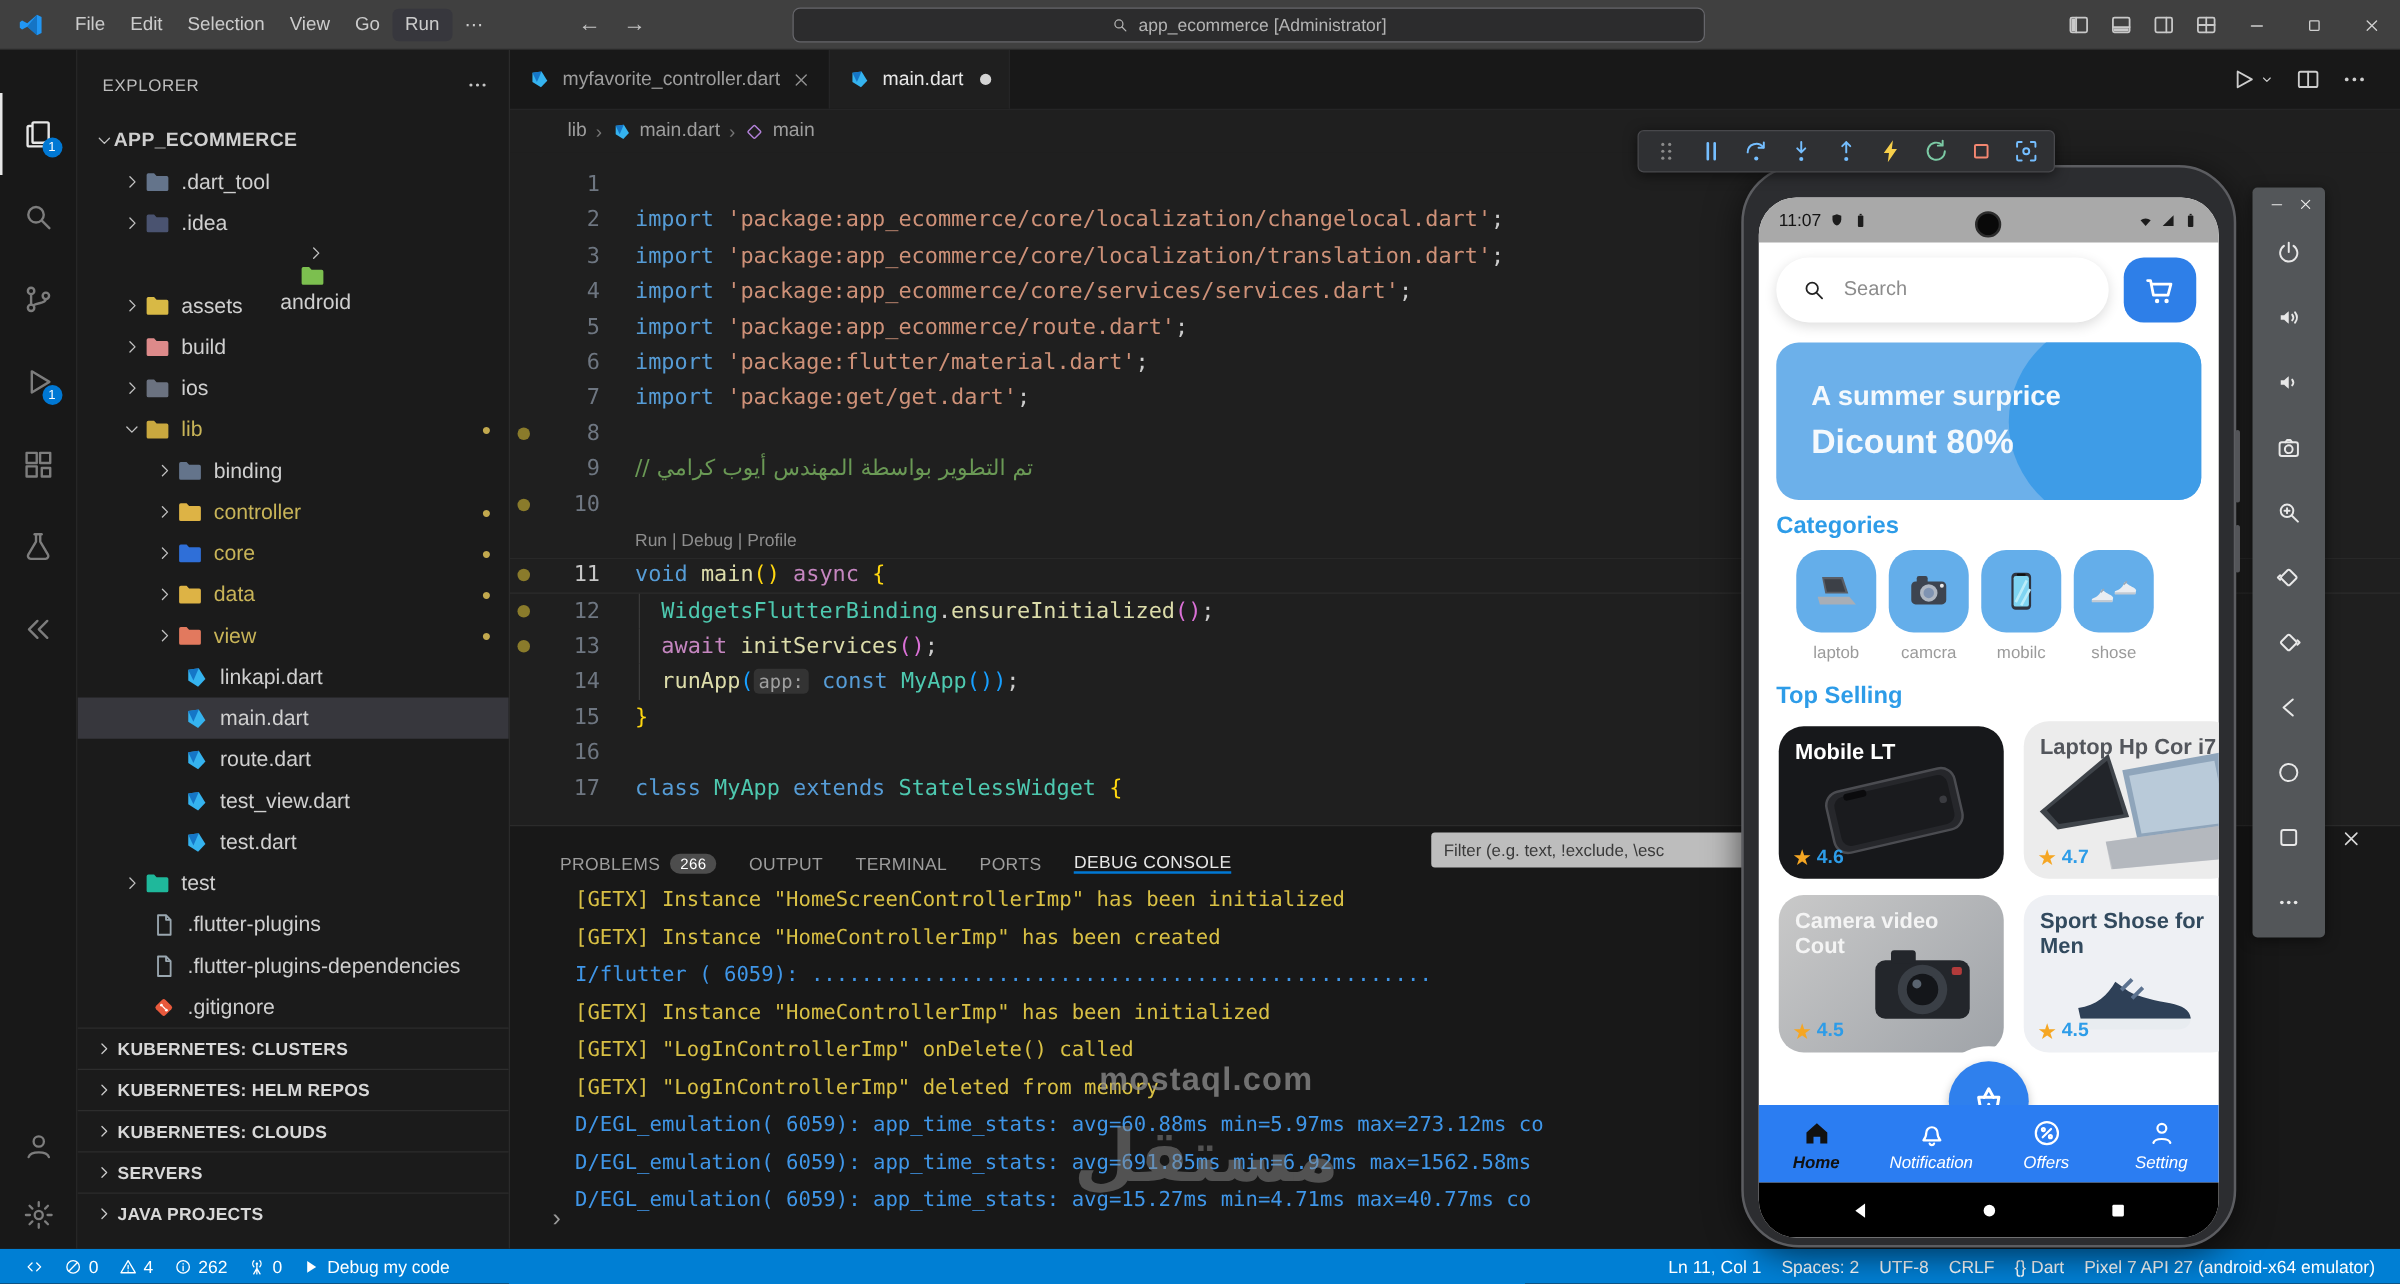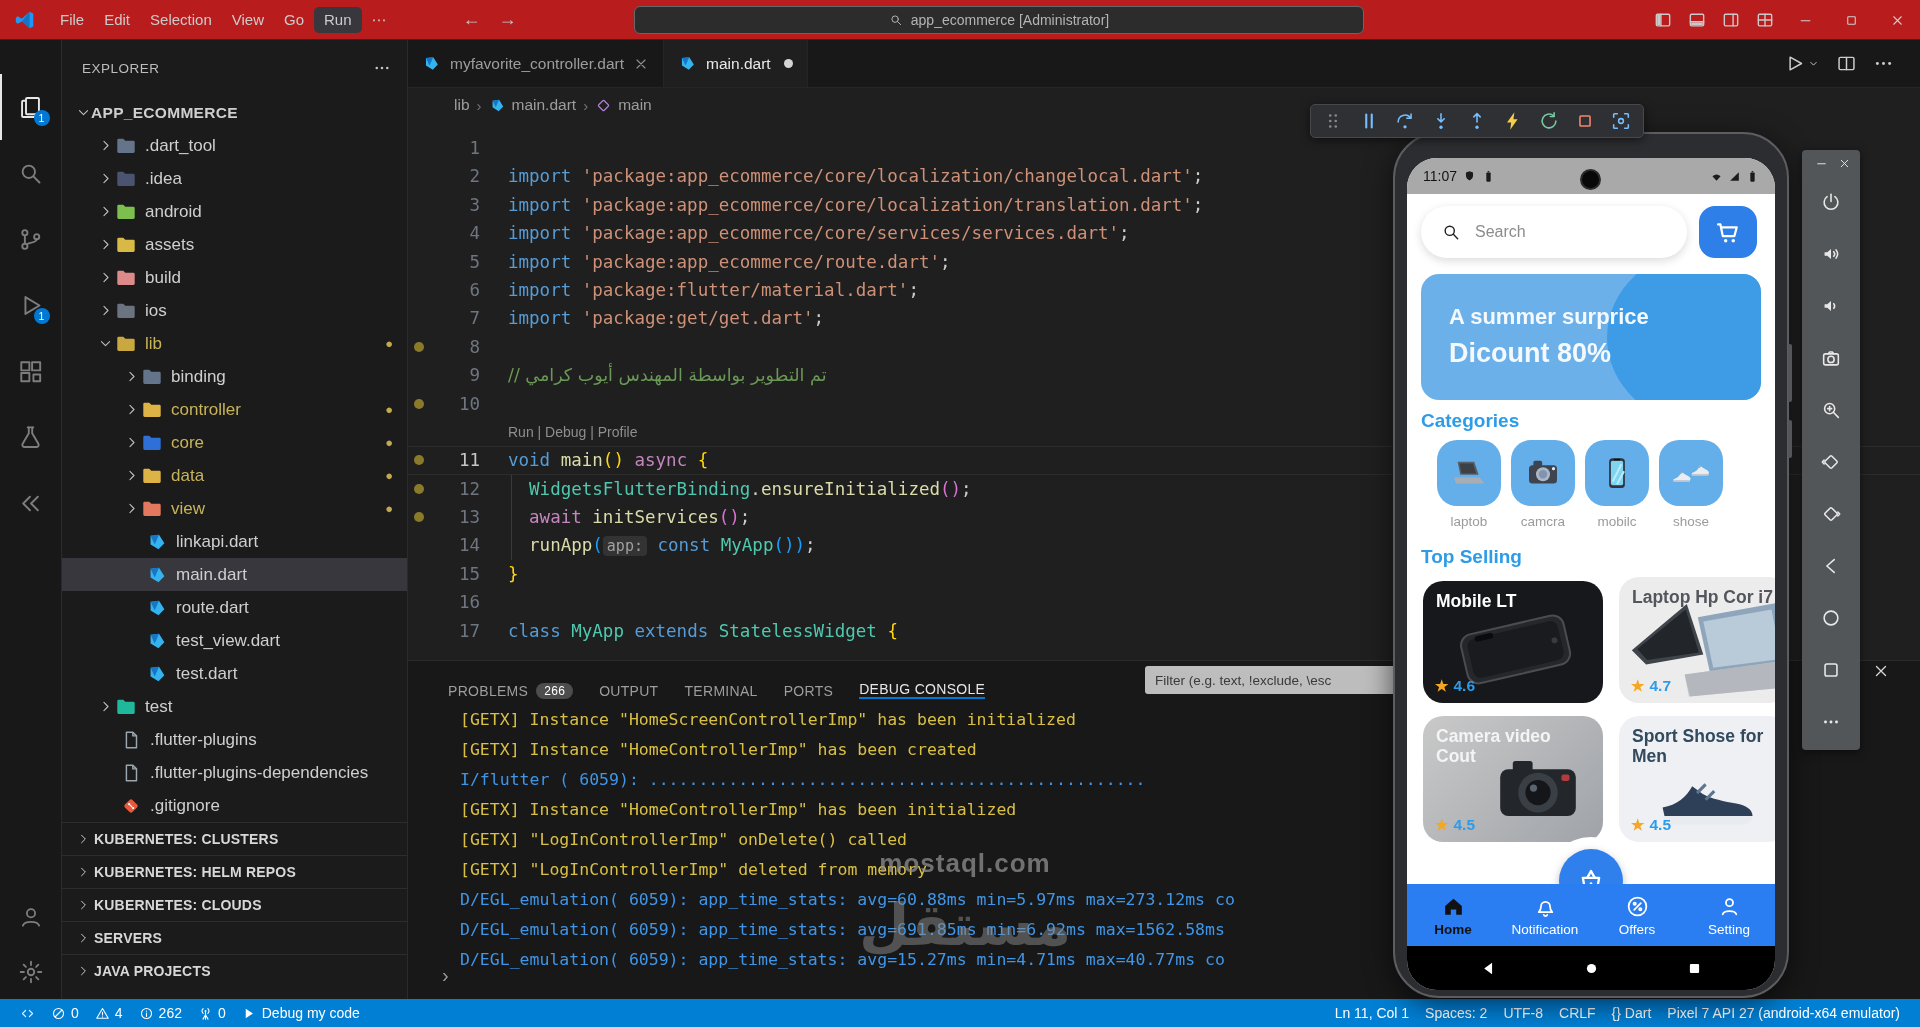--- a/index.html
+++ b/index.html
@@ -2,21 +2,21 @@
 <html><head>
 <meta charset="utf-8">
 <style>
   * { margin:0; padding:0; box-sizing:border-box; }
   html,body { width:1920px; height:1027px; overflow:hidden; background:#1f1f1f;
     font-family:"Liberation Sans", sans-serif; -webkit-font-smoothing:antialiased; }
   .icn { display:inline-flex; align-items:center; justify-content:center; flex:none; }
   .icn svg { width:100%; height:100%; }
 
   
-  #titlebar { position:relative; height:40px; background:#b91c1c; border-bottom:1px solid #2b2b2b;
+  #titlebar { position:relative; height:40px; background:#404040; border-bottom:1px solid #2b2b2b;
     display:flex; align-items:center; color:#cccccc; font-size:15px; }
   #vscode-logo { width:50px; display:flex; justify-content:center; }
   .menu-item { padding:4px 10px; border-radius:5px; cursor:default; }
   .menu-item.hl { background:#37373d; }
   #nav-arrows { display:flex; gap:18px; margin-left:66px; color:#c5c5c5; font-size:18px; }
   #title-search { position:absolute; left:634px; top:6px; width:730px; height:28px; background:#2c2c2d;
     border:1px solid #66666b; border-radius:6px; display:flex; align-items:center; justify-content:center;
     gap:8px; color:#b4b4b4; font-size:14px; }
   #title-right { position:absolute; right:0; top:0; height:40px; display:flex; align-items:center; }
   .tb-icn { width:34px; height:30px; color:#c9c9c9; display:flex; align-items:center; justify-content:center; }
@@ -171,21 +171,21 @@
   .p2 .pimg { width:176px; right:-10px; bottom:-4px; }
   .p3 .pimg { width:126px; right:2px; bottom:4px; }
   .p4 .pimg { width:134px; right:2px; bottom:2px; }
   .rating { position:absolute; left:12px; bottom:8px; z-index:2; display:flex; align-items:center; gap:5px;
     font-size:15.5px; font-weight:bold; color:#2d9ce8; }
   .rating .star { color:#f5a623; font-size:15px; }
   #notch { position:absolute; left:140px; top:679px; width:88px; height:88px; border-radius:50%; background:#ffffff; }
   #fab { position:absolute; left:152px; top:691px; width:64px; height:64px; border-radius:50%; background:#2f80ed;
     display:flex; align-items:center; justify-content:center; box-shadow:0 3px 8px rgba(0,0,0,0.25); }
   #fab .icn { width:30px; height:30px; }
-  #emu-nav { position:absolute; left:0; top:726px; width:100%; height:62px; background:#2b7df2; display:flex; }
+  #emu-nav { position:absolute; left:0; top:726px; width:100%; height:62px; background:#2b7df2; display:flex;font-style:italic; }
   .nav-item { flex:1; display:flex; flex-direction:column; align-items:center; justify-content:center; gap:3px;
     color:#ffffff; font-size:13.5px; }
   .nav-item .icn { width:25px; height:25px; }
   .nav-item.active { color:#111111; font-weight:bold; }
   #emu-androidbar { position:absolute; left:0; top:788px; width:100%; height:44px; background:#000;
     display:flex; align-items:center; justify-content:center; gap:86px; }
   #emu-androidbar .icn { width:17px; height:17px; color:#fff; }
 
   
   #emu-tools { position:absolute; left:1802px; top:150px; width:58px; height:600px; background:#535659;
@@ -407,21 +407,21 @@
           <span class="icn chev" style="width: 15px; height: 15px;">
             <svg viewBox="0 0 24 24" fill="none" stroke="currentColor" stroke-width="1.7" stroke-linecap="round" stroke-linejoin="round">
               <path d="M9.5 5.5l6.5 6.5-6.5 6.5"></path>
             </svg>
           </span>
           <span class="ficon"><svg viewBox="0 0 24 24">
               <path fill="#4a5370" d="M2.5 5.5A1.5 1.5 0 0 1 4 4h5l2.2 2.3H20a1.5 1.5 0 0 1 1.5 1.5V18A1.5 1.5 0 0 1 20 19.5H4A1.5 1.5 0 0 1 2.5 18z"></path>
             </svg></span>
           <span class="lbl">.idea</span>
         </div>
-        <div class="trow" style="padding-left: 36px;">
+        <div class="trow" style="padding-left: 36px; flex-direction: column;">
           <span class="icn chev" style="width: 15px; height: 15px;">
             <svg viewBox="0 0 24 24" fill="none" stroke="currentColor" stroke-width="1.7" stroke-linecap="round" stroke-linejoin="round">
               <path d="M9.5 5.5l6.5 6.5-6.5 6.5"></path>
             </svg>
           </span>
           <span class="ficon"><svg viewBox="0 0 24 24">
               <path fill="#7cbf4f" d="M2.5 5.5A1.5 1.5 0 0 1 4 4h5l2.2 2.3H20a1.5 1.5 0 0 1 1.5 1.5V18A1.5 1.5 0 0 1 20 19.5H4A1.5 1.5 0 0 1 2.5 18z"></path>
             </svg></span>
           <span class="lbl">android</span>
         </div>

